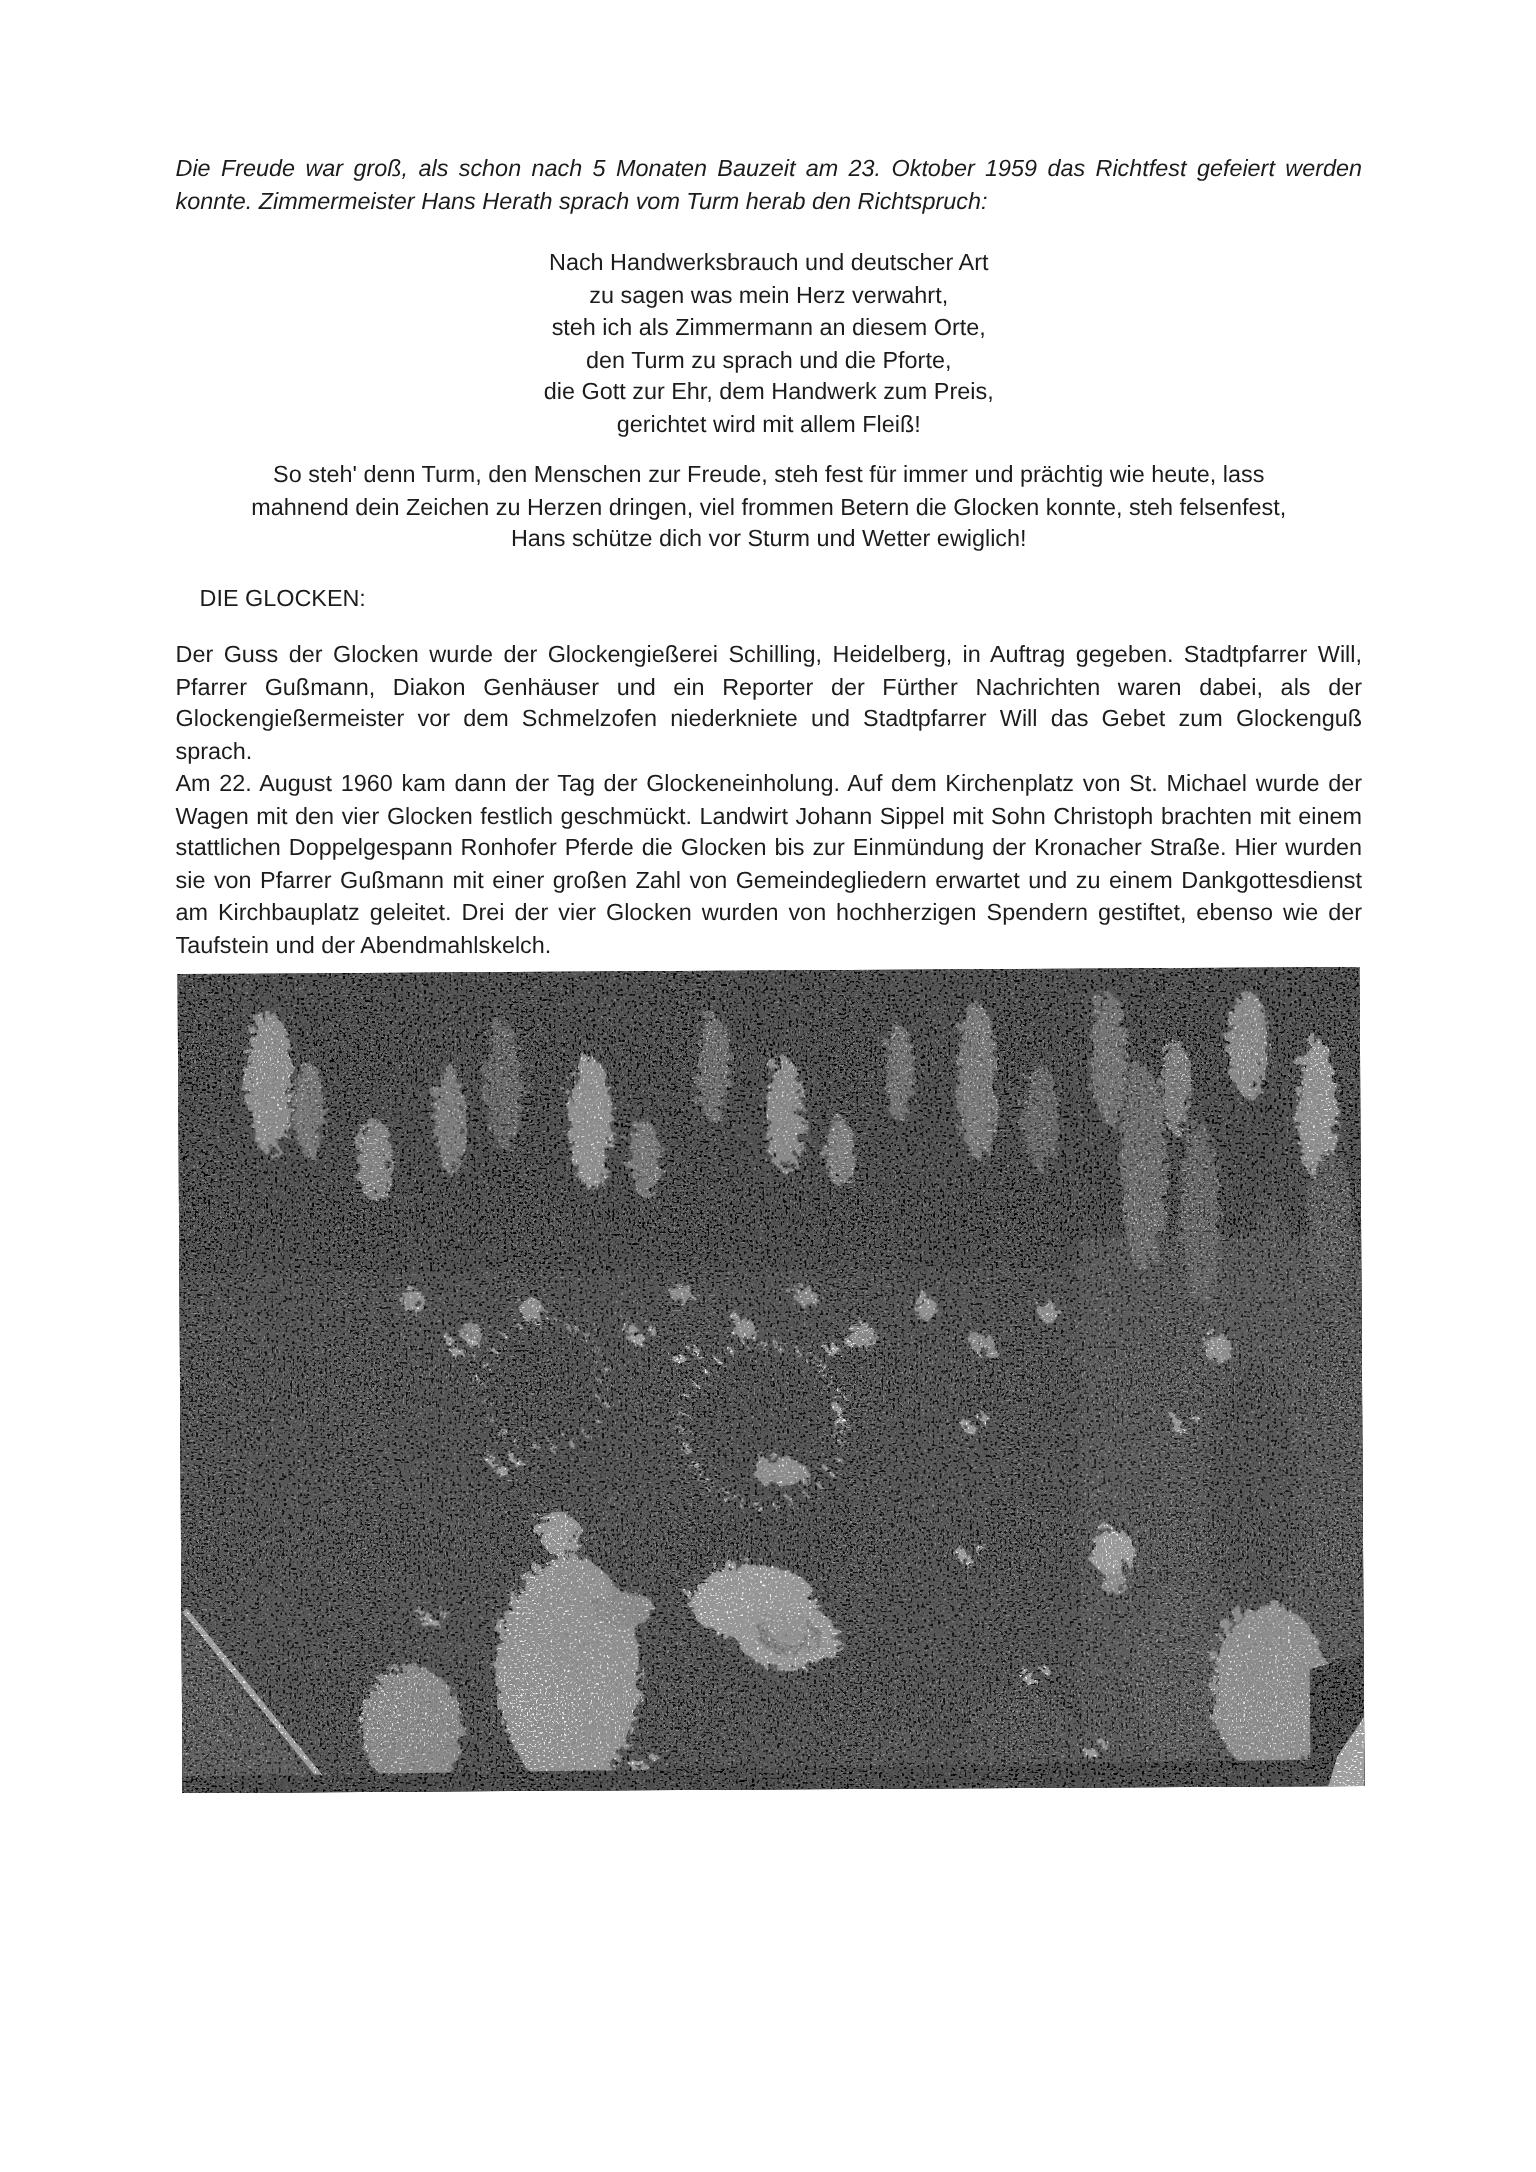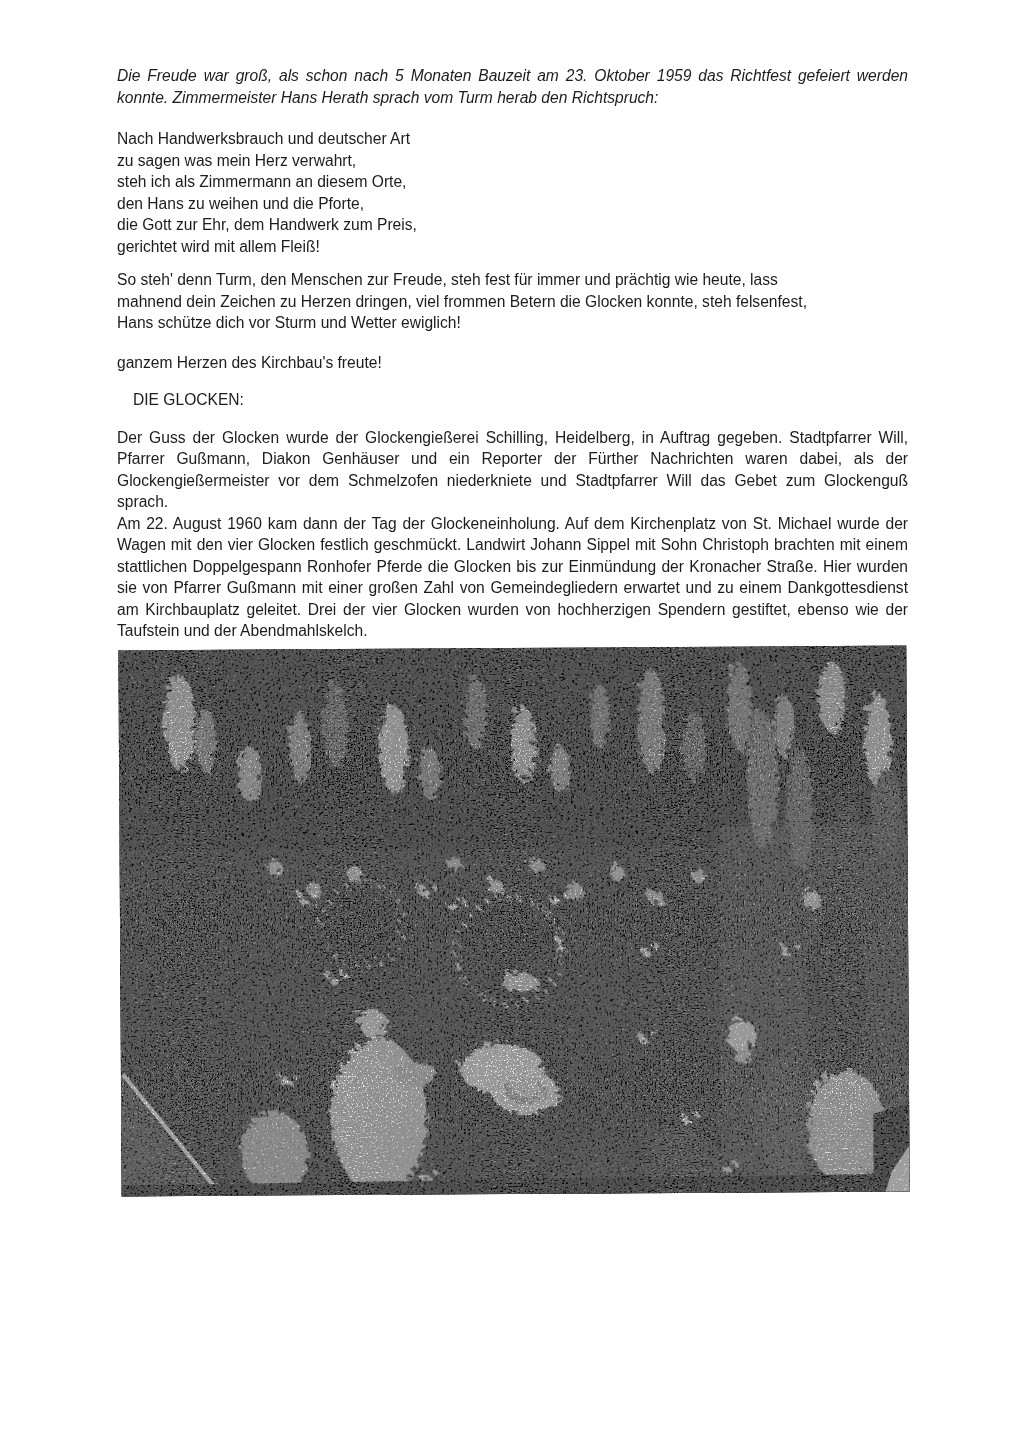--- a/index.html
+++ b/index.html
@@ -1,36 +1,37 @@
 <!DOCTYPE html>
 <html><head>
 <meta charset="utf-8">
 <style>
   html,body{margin:0;padding:0;background:#ffffff;}
   .page{
     position:relative;
     width:1024px;height:1448px;
     background:#ffffff;
     box-sizing:border-box;
-    padding:65px 116px 0 117px;
+    padding:102px 116px 0 117px;
     font-family:"Liberation Sans","DejaVu Sans",sans-serif;
     color:#1c1c1c;
     overflow:hidden;
   }
   .para{
     font-size:15.6px;
     line-height:21.5px;
     margin:0;
     text-align:justify;
     text-justify:inter-word;
   }
   .italic{font-style:italic;}
   .poem{
     font-size:15.6px;
     line-height:21.5px;
+    text-align:center;
     margin:0;
   }
   .pline{white-space:nowrap;}
   .heading{
     font-size:15.6px;
     line-height:21.5px;
     margin:16px;
     text-align:left;
   }
   .m-intro{margin-bottom:20px;}
@@ -54,33 +55,32 @@
 <body>
 
 <div class="page">
 
   <p class="para italic m-intro">Die Freude war groß, als schon nach 5 Monaten Bauzeit am 23. Oktober 1959 das Richtfest gefeiert werden konnte. Zimmermeister Hans Herath sprach vom Turm herab den Richtspruch:</p>
 
   <div class="poem m-poem1">
     <div class="pline">Nach Handwerksbrauch und deutscher Art</div>
     <div class="pline">zu sagen was mein Herz verwahrt,</div>
     <div class="pline">steh ich als Zimmermann an diesem Orte,</div>
-    <div class="pline">den Hans zu weihen und die Pforte,</div>
+    <div class="pline">den Turm zu sprach und die Pforte,</div>
     <div class="pline">die Gott zur Ehr, dem Handwerk zum Preis,</div>
     <div class="pline">gerichtet wird mit allem Fleiß!</div>
   </div>
 
   <div class="poem m-poem2">
     <div class="pline">So steh' denn Turm, den Menschen zur Freude, steh fest für immer und prächtig wie heute, lass</div>
     <div class="pline">mahnend dein Zeichen zu Herzen dringen, viel frommen Betern die Glocken konnte, steh felsenfest,</div>
     <div class="pline">Hans schütze dich vor Sturm und Wetter ewiglich!</div>
   </div>
 
   <div class="poem m-poem3">
-    <div class="pline">ganzem Herzen des Kirchbau's freute!</div>
   </div>
 
 
   <p class="heading">DIE GLOCKEN:</p>
 
   <p class="para m-para3">Der Guss der Glocken wurde der Glockengießerei Schilling, Heidelberg, in Auftrag gegeben. Stadtpfarrer Will, Pfarrer Gußmann, Diakon Genhäuser und ein Reporter der Fürther Nachrichten waren dabei, als der Glockengießermeister vor dem Schmelzofen niederkniete und Stadtpfarrer Will das Gebet zum Glockenguß sprach.</p>
 
   <p class="para m-para4">Am 22. August 1960 kam dann der Tag der Glockeneinholung. Auf dem Kirchenplatz von St. Michael wurde der Wagen mit den vier Glocken festlich geschmückt. Landwirt Johann Sippel mit Sohn Christoph brachten mit einem stattlichen Doppelgespann Ronhofer Pferde die Glocken bis zur Einmündung der Kronacher Straße. Hier wurden sie von Pfarrer Gußmann mit einer großen Zahl von Gemeindegliedern erwartet und zu einem Dankgottesdienst am Kirchbauplatz geleitet. Drei der vier Glocken wurden von hochherzigen Spendern gestiftet, ebenso wie der Taufstein und der Abendmahlskelch.</p>
 
   <div class="photo-wrap">

